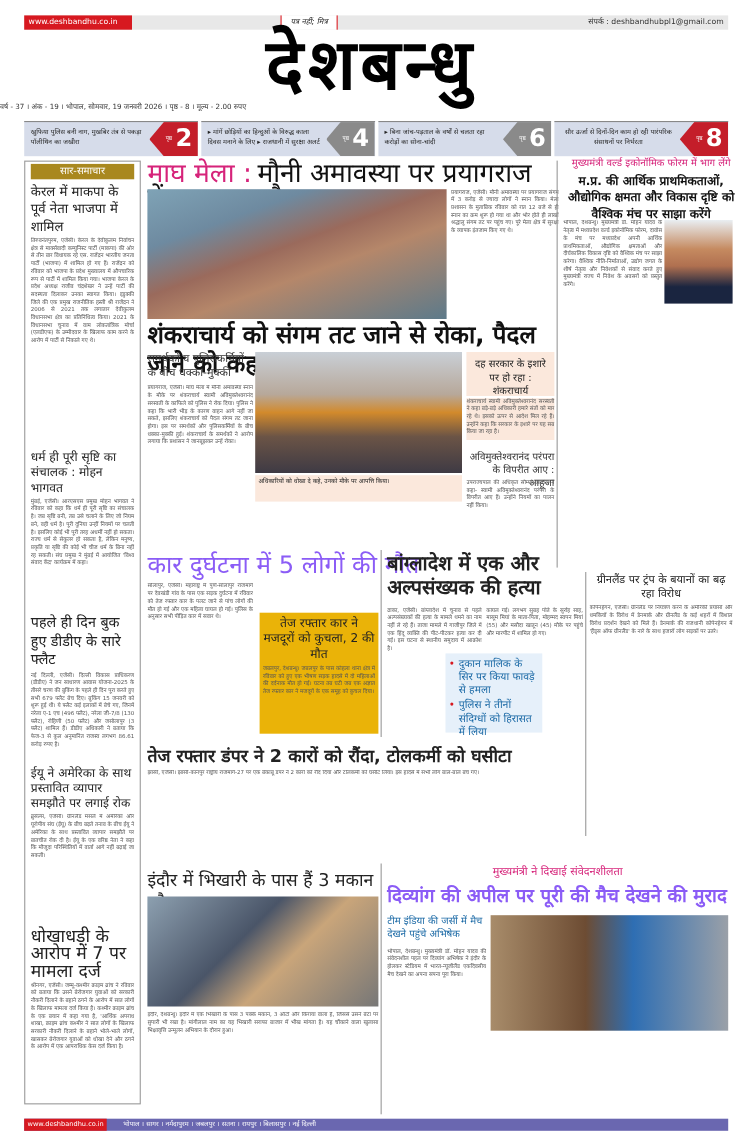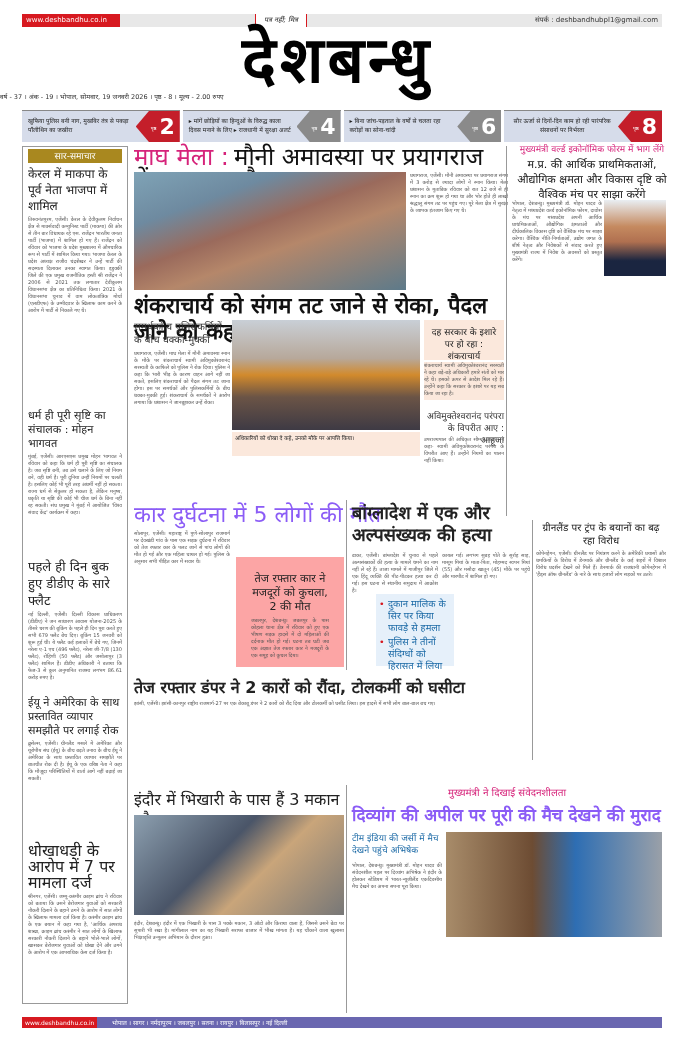--- a/index.html
+++ b/index.html
@@ -99,36 +99,36 @@
 <div class="abs body" style="left:134px;top:350px;width:96px;height:150px;margin:0">प्रयागराज, एजेंसी। माघ मेला में मौनी अमावस्या स्नान के मौके पर शंकराचार्य स्वामी अविमुक्तेश्वरानंद सरस्वती के काफिले को पुलिस ने रोक दिया। पुलिस ने कहा कि भारी भीड़ के कारण वाहन आगे नहीं जा सकते, इसलिए शंकराचार्य को पैदल संगम तट जाना होगा। इस पर समर्थकों और पुलिसकर्मियों के बीच धक्का-मुक्की हुई। शंकराचार्य के समर्थकों ने आरोप लगाया कि प्रशासन ने जानबूझकर उन्हें रोका।</div>
 <div class="abs photo" style="left:232px;top:320px;width:188px;height:110px;background:linear-gradient(180deg,#c9cfd6 0%,#b7a89a 35%,#d28a2c 50%,#6b5446 70%,#3e3a44 100%)"></div>
 <div class="abs note" style="left:232px;top:432px;width:188px;height:24px;font-size:5.5px;line-height:7px;text-align:left;padding:3px">अधिकारियों को धोखा दे कहे, उनको मौके पर आपत्ति किया।</div>
 <div class="abs note" style="left:424px;top:320px;width:80px;height:40px;font-size:9px;line-height:12px">दह सरकार के इशारे पर हो रहा : शंकराचार्य</div>
 <div class="abs body" style="left:424px;top:362px;width:80px;height:38px;margin:0;background:#fbe8dc">शंकराचार्य स्वामी अविमुक्तेश्वरानंद सरस्वती ने कहा बड़े-बड़े अधिकारी हमारे संतों को मार रहे थे। इसको ऊपर से आदेश मिल रहे हैं। उन्होंने कहा कि सरकार के इशारे पर यह सब किया जा रहा है।</div>
 <div class="abs" style="left:424px;top:410px;width:80px;font-size:9px;line-height:12px;text-align:right;color:#333">अविमुक्तेश्वरानंद परंपरा के विपरीत आए : आहूजा</div>
 <div class="abs body" style="left:424px;top:436px;width:80px;height:60px;margin:0">उपराज्यपाल की अधिकृत सौम्या आवास ने कहा- स्वामी अविमुक्तेश्वरानंद परंपरा के विपरीत आए हैं। उन्होंने नियमों का पालन नहीं किया।</div>
 
 <div class="abs colrule" style="left:506px;top:146px;width:1px;height:370px"></div>
 <div class="abs pink" style="left:512px;top:143px;width:160px;font-size:9px;line-height:12px;text-align:center">मुख्यमंत्री वर्ल्ड इकोनॉमिक फोरम में भाग लेंगे</div>
-<div class="abs" style="left:512px;top:157px;width:160px;font-size:11px;line-height:15px;font-weight:normal;color:#111;text-align:center">म.प्र. की आर्थिक प्राथमिकताओं, औद्योगिक क्षमता और विकास दृष्टि को वैश्विक मंच पर साझा करेंगे</div>
+<div class="abs" style="left:512px;top:157px;width:160px;font-size:11px;line-height:15px;font-weight:bold;color:#111;text-align:center">म.प्र. की आर्थिक प्राथमिकताओं, औद्योगिक क्षमता और विकास दृष्टि को वैश्विक मंच पर साझा करेंगे</div>
 <div class="abs body" style="left:512px;top:200px;width:90px;height:310px;margin:0">भोपाल, देशबन्धु। मुख्यमंत्री डॉ. मोहन यादव के नेतृत्व में मध्यप्रदेश वर्ल्ड इकोनॉमिक फोरम, दावोस के मंच पर मध्यप्रदेश अपनी आर्थिक प्राथमिकताओं, औद्योगिक क्षमताओं और दीर्घकालिक विकास दृष्टि को वैश्विक मंच पर साझा करेगा। वैश्विक नीति-निर्माताओं, उद्योग जगत के शीर्ष नेतृत्व और निवेशकों से संवाद करते हुए मुख्यमंत्री राज्य में निवेश के अवसरों को प्रस्तुत करेंगे।</div>
 <div class="abs" style="left:604px;top:200px;width:62px;height:76px;background:linear-gradient(180deg,#e9eef2 0%,#c58a60 35%,#b07050 55%,#1a2540 80%)"></div>
 
 <div class="abs" style="left:134px;top:502px;width:270px;font-size:22px;line-height:26px;color:#8b5cf6">कार दुर्घटना में 5 लोगों की मौत</div>
 <div class="abs body" style="left:134px;top:530px;width:96px;height:135px;margin:0">सोलापुर, एजेंसी। महाराष्ट्र में पुणे-सोलापुर राजमार्ग पर देवखंडी गांव के पास एक सड़क दुर्घटना में रविवार को तेज रफ्तार कार के पलट जाने से पांच लोगों की मौत हो गई और एक महिला घायल हो गई। पुलिस के अनुसार सभी पीड़ित कार में सवार थे।</div>
-<div class="abs" style="left:236px;top:557px;width:108px;height:110px;background:#fca5a5;padding:15px">
+<div class="abs" style="left:236px;top:557px;width:108px;height:110px;background:#eab308;padding:3px">
   <div style="font-size:11px;line-height:14px;text-align:center;color:#222">तेज रफ्तार कार ने मजदूरों को कुचला, 2 की मौत</div>
   <div class="body" style="height:70px;margin:3px 0 0">जबलपुर, देशबन्धु। जबलपुर के पास कोहला थाना क्षेत्र में रविवार को हुए एक भीषण सड़क हादसे में दो महिलाओं की दर्दनाक मौत हो गई। घटना तब घटी जब एक अज्ञात तेज रफ्तार कार ने मजदूरों के एक समूह को कुचल दिया।</div>
 </div>
 
 <div class="abs colrule" style="left:346px;top:500px;width:1px;height:170px"></div>
 <div class="abs" style="left:352px;top:502px;width:180px;font-size:18px;line-height:22px;font-weight:bold;color:#222">बांग्लादेश में एक और अल्पसंख्यक की हत्या</div>
 <div class="abs body" style="left:352px;top:552px;width:86px;height:115px;margin:0">ढाका, एजेंसी। बांग्लादेश में चुनाव से पहले अल्पसंख्यकों की हत्या के मामले थमने का नाम नहीं ले रहे हैं। ताजा मामले में गाजीपुर जिले में एक हिंदू व्यक्ति की पीट-पीटकर हत्या कर दी गई। इस घटना से स्थानीय समुदाय में आक्रोश है।</div>
 <div class="abs body" style="left:442px;top:552px;width:88px;height:40px;margin:0">कायल गई। लगभग सुबह पोते के सुर्राह साह, मासूम मियां के माता-पिता, मोहम्मद स्वपन मियां (55) और मसौदा खातून (45) मौके पर पहुंचे और मारपीट में शामिल हो गए।</div>
-<div class="abs bullet" style="left:376px;top:594px;width:78px;height:72px">
+<div class="abs bullet" style="left:405px;top:594px;width:88px;height:72px">
   <p>दुकान मालिक के सिर पर किया फावड़े से हमला</p>
   <p>पुलिस ने तीनों संदिग्धों को हिरासत में लिया</p>
 </div>
 
 <div class="abs colrule" style="left:532px;top:520px;width:1px;height:240px"></div>
 <div class="abs" style="left:536px;top:521px;width:130px;font-size:10px;line-height:13px;text-align:center;color:#222">ग्रीनलैंड पर ट्रंप के बयानों का बढ़ रहा विरोध</div>
 <div class="abs body" style="left:536px;top:550px;width:130px;height:210px;margin:0">कोपेनहेगन, एजेंसी। ग्रीनलैंड पर नियंत्रण करने के अमेरिकी प्रयासों और धमकियों के विरोध में डेनमार्क और ग्रीनलैंड के कई शहरों में विशाल विरोध प्रदर्शन देखने को मिले हैं। डेनमार्क की राजधानी कोपेनहेगन में 'हैंड्स ऑफ ग्रीनलैंड' के नारे के साथ हजारों लोग सड़कों पर उतरे।</div>
 
 <div class="abs" style="left:134px;top:678px;width:370px;font-size:16px;line-height:20px;font-weight:bold;color:#222">तेज रफ्तार डंपर ने 2 कारों को रौंदा, टोलकर्मी को घसीटा</div>
 <div class="abs body" style="left:134px;top:700px;width:396px;height:58px;margin:0">झांसी, एजेंसी। झांसी-कानपुर राष्ट्रीय राजमार्ग-27 पर एक बेकाबू डंपर ने 2 कारों को रौंद दिया और टोलकर्मी को घसीट लिया। इस हादसे में सभी लोग बाल-बाल बच गए।</div>

